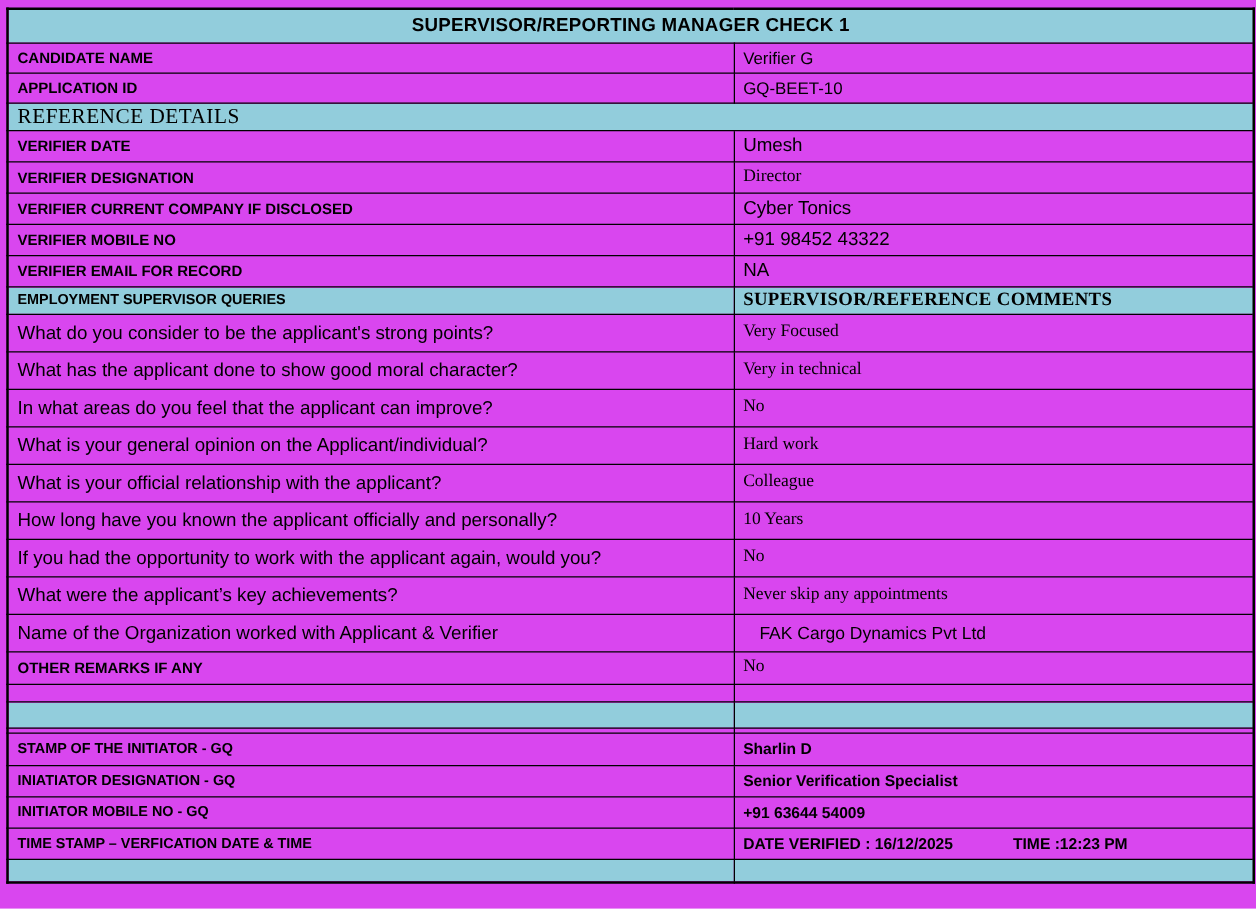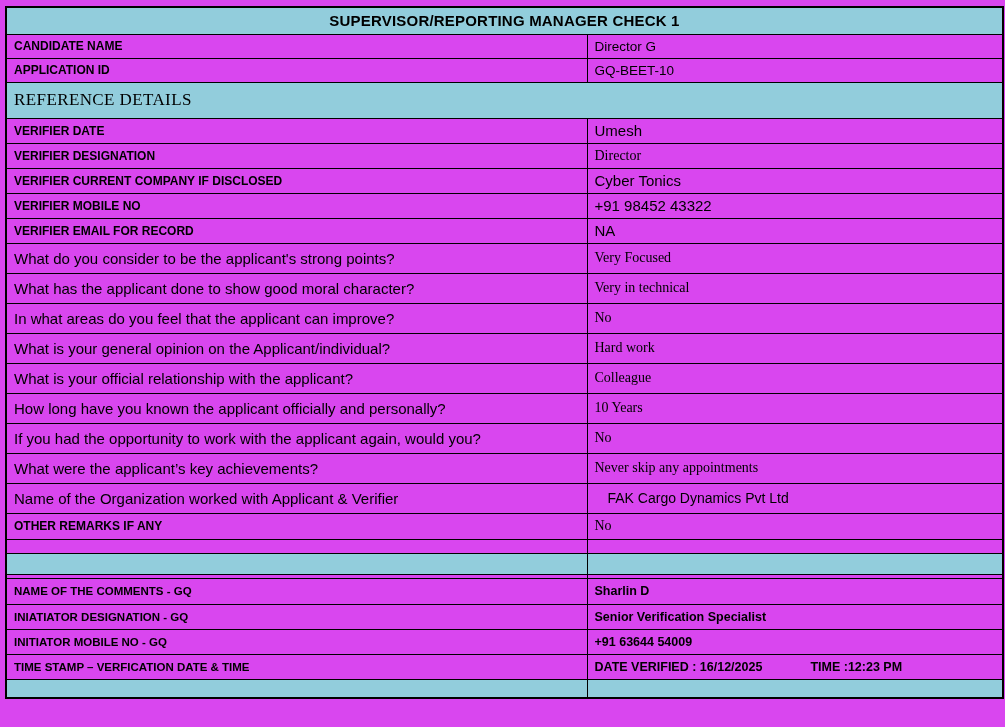--- a/index.html
+++ b/index.html
@@ -5,21 +5,21 @@
   html,body{margin:0;padding:0;background:#ffffff;}
   body{font-family:"Liberation Sans", sans-serif;color:#000;}
   .sheet{width:1005px;height:727px;box-sizing:border-box;padding:6px 4px 5px 5px;background:#d946ef;overflow:hidden;}
   table{border-collapse:collapse;width:997px;table-layout:fixed;border:2px solid #000;}
   col.c-left{width:581px;}
   col.c-right{width:416px;}
   td{border:1px solid #000;padding:0 7px;vertical-align:middle;overflow:hidden;white-space:nowrap;box-sizing:border-box;}
   
   .row-title td{height:27px;}
   .row-small td{height:24px;}
-  .row-section td{height:36px;}
+  .row-section td{height:22px;}
   .row-verifier td{height:25px;}
   .row-qheader td{height:22px;}
   .row-question td{height:30px;}
   .row-remarks td{height:26px;}
   .row-empty-white td{height:14px;}
   .row-empty-blue td{height:21px;background:var(--blue,#92CDDC);}
   .row-gap td{height:4px;padding:0;}
   .row-initiator td{height:25px;}
   .row-initiator-first td{height:26px;}
   .row-bottom-blue td{height:19px;background:var(--blue,#92CDDC);}
@@ -50,21 +50,21 @@
         <col class="c-right">
       </colgroup>
 
     <tbody>
         <tr class="row-title">
       <td colspan="2" class="blue-bg title-cell">SUPERVISOR/REPORTING MANAGER CHECK 1</td>
     </tr>
 
     <tr class="row-small">
       <td class="label">CANDIDATE  NAME</td>
-      <td class="value-sans">Director G</td>
+      <td class="value-sans">Verifier G</td>
     </tr>
     <tr class="row-small">
       <td class="label">APPLICATION ID</td>
       <td class="value-sans">GQ-BEET-10</td>
     </tr>
 
     <tr class="row-section">
       <td colspan="2" class="blue-bg section-cell">REFERENCE DETAILS</td>
     </tr>
 
@@ -82,20 +82,24 @@
     </tr>
     <tr class="row-verifier">
       <td class="label">VERIFIER MOBILE NO</td>
       <td class="value-sans-lg">+91 98452 43322</td>
     </tr>
     <tr class="row-verifier">
       <td class="label">VERIFIER EMAIL FOR RECORD</td>
       <td class="value-sans-lg">NA</td>
     </tr>
 
+    <tr class="row-qheader">
+      <td class="blue-bg qheader-left">EMPLOYMENT SUPERVISOR QUERIES</td>
+      <td class="blue-bg qheader-right">SUPERVISOR/REFERENCE COMMENTS</td>
+    </tr>
 
     <tr class="row-question">
       <td class="question">What do you consider to be the applicant's strong points?</td>
       <td class="answer-serif">Very Focused</td>
     </tr>
     <tr class="row-question">
       <td class="question">What has the applicant done to show good moral character?</td>
       <td class="answer-serif">Very in technical</td>
     </tr>
     <tr class="row-question">
@@ -139,21 +143,21 @@
     <tr class="row-empty-blue">
       <td></td>
       <td></td>
     </tr>
     <tr class="row-gap">
       <td></td>
       <td></td>
     </tr>
 
     <tr class="row-initiator-first">
-      <td class="init-label">NAME OF THE COMMENTS - GQ</td>
+      <td class="init-label">STAMP OF THE INITIATOR - GQ</td>
       <td class="init-value">Sharlin D</td>
     </tr>
     <tr class="row-initiator">
       <td class="init-label">INIATIATOR DESIGNATION - GQ</td>
       <td class="init-value">Senior Verification Specialist</td>
     </tr>
     <tr class="row-initiator">
       <td class="init-label">INITIATOR MOBILE NO - GQ</td>
       <td class="init-value">+91 63644 54009</td>
     </tr>

